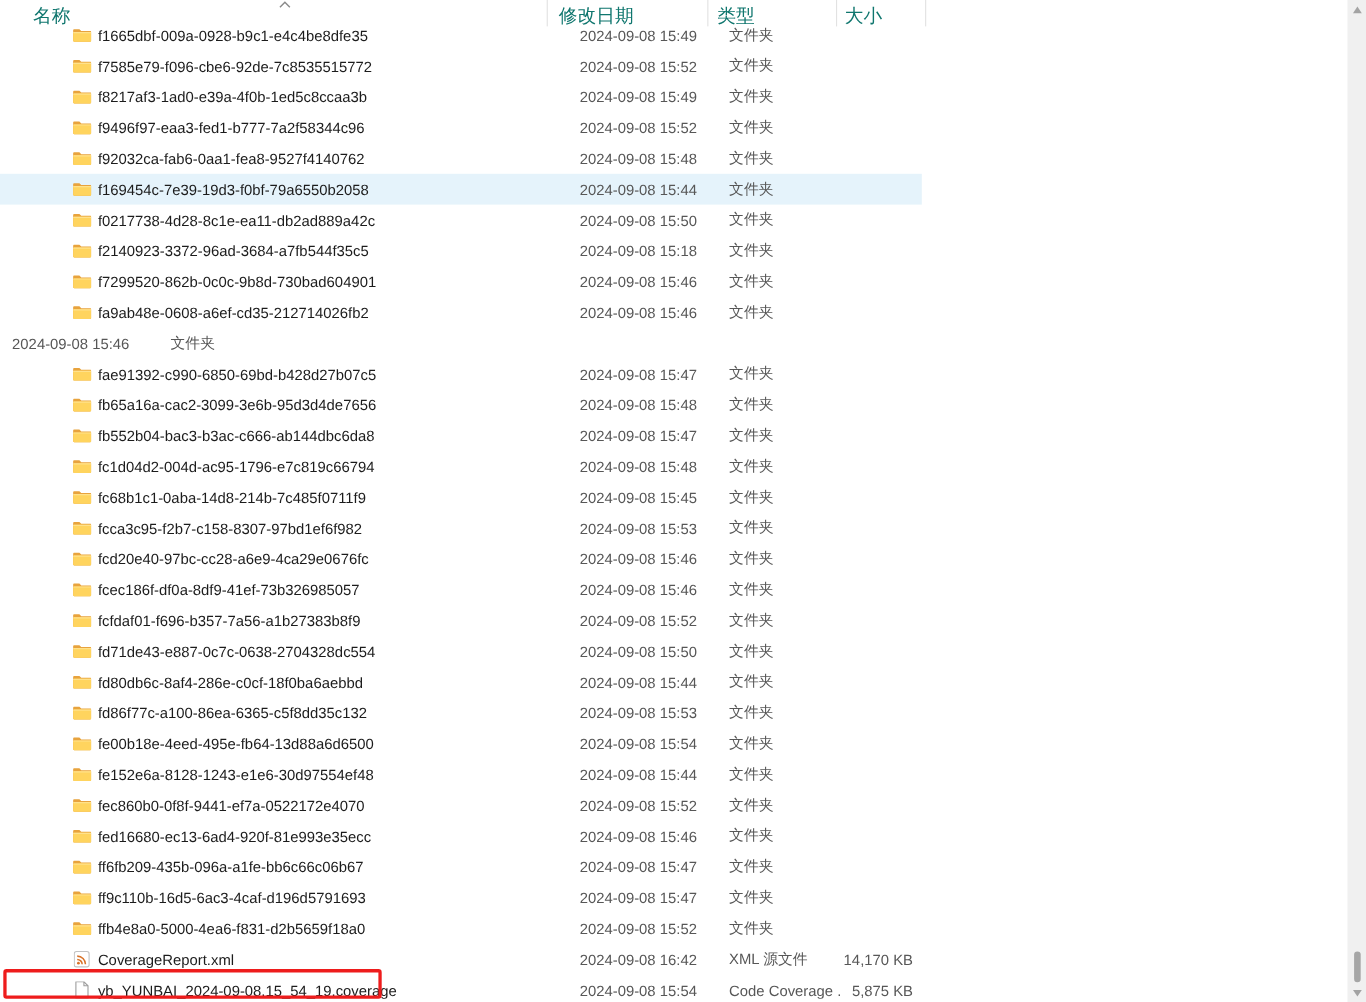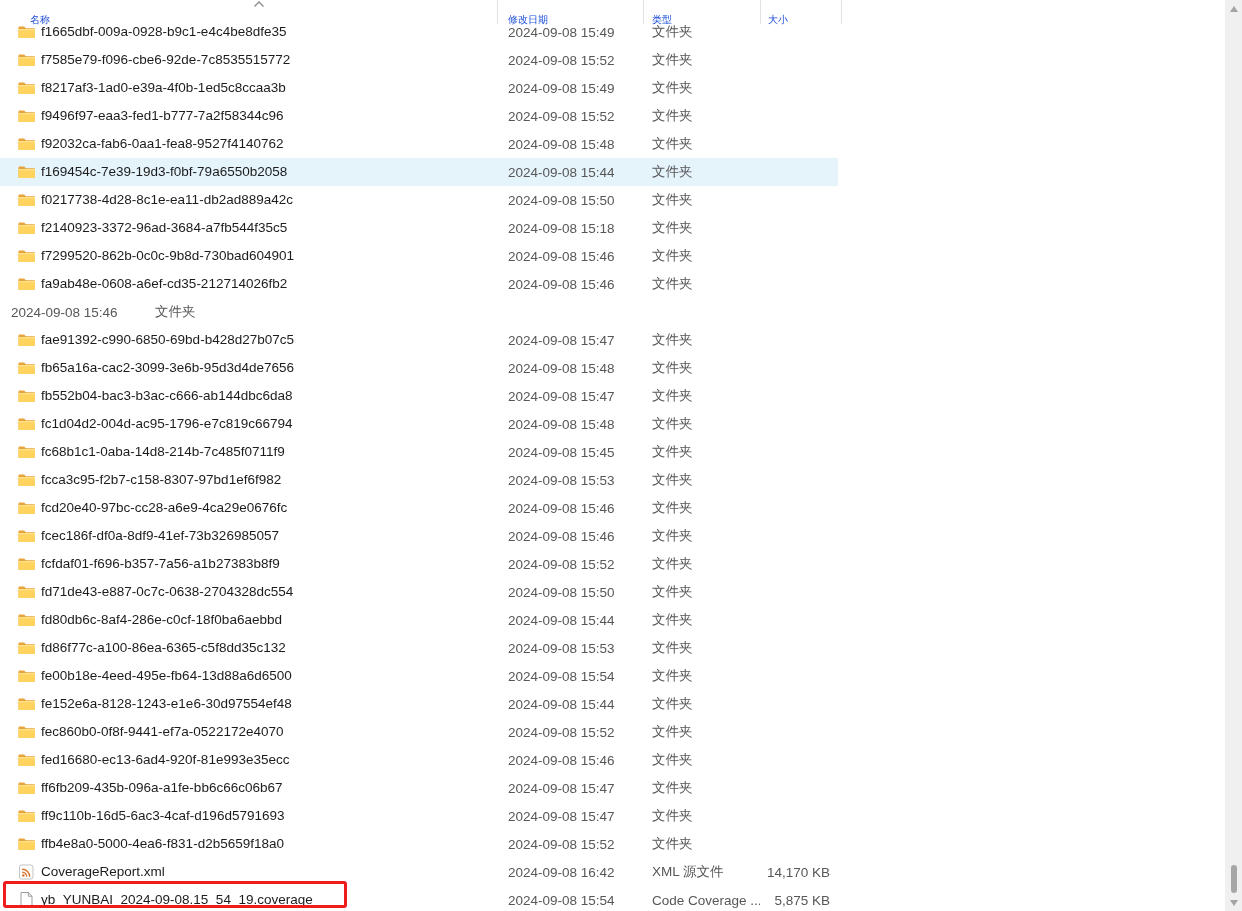--- a/index.html
+++ b/index.html
@@ -2,36 +2,36 @@
 <html style="--selection-bg: #e5f3fb; --annotation-red: #ee1c1c;"><head>
 <meta charset="utf-8">
 <style>
   * { box-sizing: border-box; margin: 0; padding: 0; }
   html,body { width:1242px; height:911px; overflow:hidden; background:#fff;
     font-family:"Liberation Sans","DejaVu Sans",sans-serif; }
   .window { position:relative; width:1242px; height:911px; background:#fff; overflow:hidden; }
 
   
   .header-row { position:absolute; top:0; left:0; width:1242px; height:18px; background:#fff; z-index:3; }
-  .col-label { position:absolute; top:13px; font-size:10px; color:#1d4ed8; white-space:nowrap; }
+  .col-label { position:absolute; top:3px; font-size:17px; color:#0f766e; white-space:nowrap; }
   .hl-name { left:30px; }
   .hl-date { left:508px; }
   .hl-type { left:652px; }
   .hl-size { left:768px; }
   .sep { position:absolute; top:0; width:1px; height:24px; background:#e2e2e2; }
   .sep1 { left:497px; } .sep2 { left:643px; } .sep3 { left:760px; } .sep4 { left:841px; }
   .sort-caret { position:absolute; left:253px; top:0px; width:12px; height:8px; }
   .sort-caret svg { display:block; }
 
   
   .list { position:absolute; top:18px; left:0; width:841px; }
   .row { display:flex; align-items:center; height:28px; width:838px; }
   .row.selected { background:var(--selection-bg,#e5f3fb); }
   .cell { font-size:13.5px; white-space:nowrap; overflow:hidden; }
-  .cell-name { width:497px; padding-left:18px; display:flex; align-items:flex-start; color:#1c1c1c; }
+  .cell-name { width:497px; padding-left:18px; display:flex; align-items:center; color:#1c1c1c;margin-left:48px; }
   .cell-name .icon { width:17px; height:16px; flex:0 0 auto; margin-right:6px; display:flex; align-items:center; justify-content:center; }
   .cell-date { width:146px; padding-left:11px; color:#575757; }
   .cell-type { width:117px; padding-left:9px;  color:#575757; }
   .cell-size { width:78px;  padding-right:8px; text-align:right; color:#575757; }
 
   
   .red-box { position:absolute; left:3px; top:881px; width:344px; height:27px;
     border:3px solid var(--annotation-red,#ee1c1c); border-radius:3px; z-index:5; }
 
   

